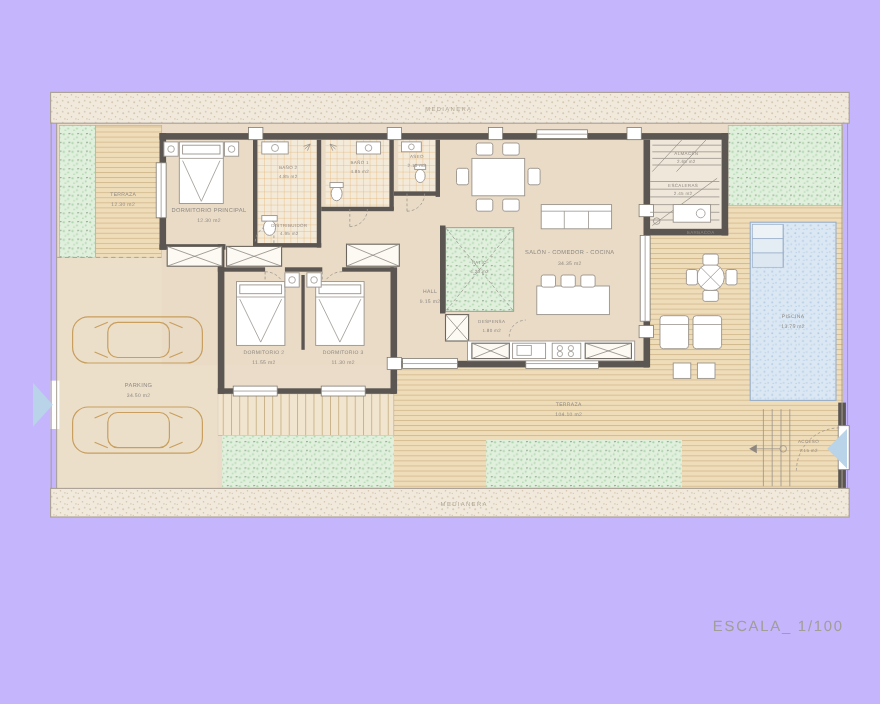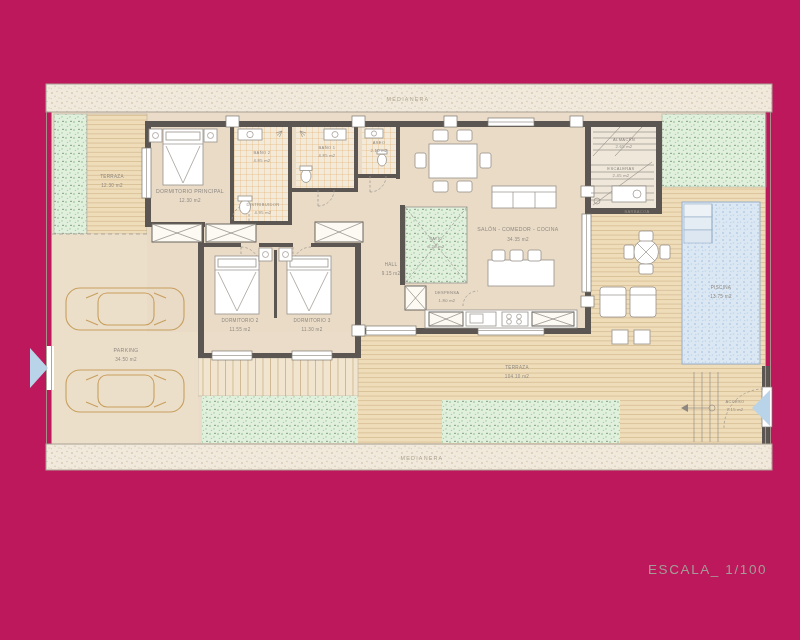--- a/index.html
+++ b/index.html
@@ -1,16 +1,16 @@
 <!DOCTYPE html>
 <html><head>
 <meta charset="utf-8">
 <style>
   html,body{margin:0;padding:0;background:#ffffff;}
-  .stage{position:relative;width:800px;height:640px;background:#be185d;overflow:hidden;
+  .stage{position:relative;width:800px;height:640px;background:#c4b5fd;overflow:hidden;
          font-family:"Liberation Sans",sans-serif;}
   svg{position:absolute;left:0;top:0;}
   .lbl{font-family:"Liberation Sans",sans-serif;fill:#8f8983;text-anchor:middle;letter-spacing:.3px}
   .s5{font-size:5.2px}
   .s45{font-size:4.6px}
   .s4{font-size:4.1px}
   .med{font-size:5.4px;fill:#b0a593;letter-spacing:1.2px;text-anchor:middle;
        font-family:"Liberation Sans",sans-serif;}
   .scale-text{font-size:13.5px;fill:#a29d96;letter-spacing:1.6px;
        font-family:"Liberation Sans",sans-serif;}

